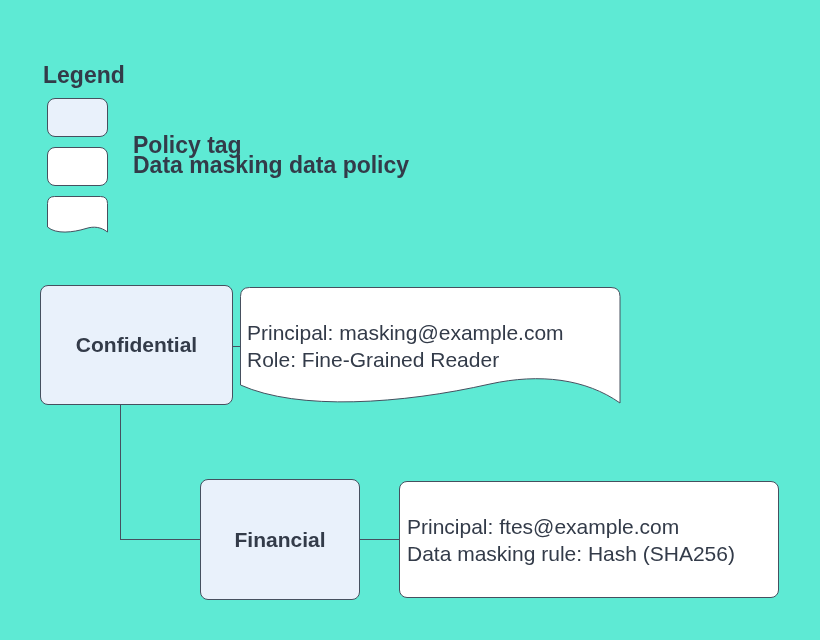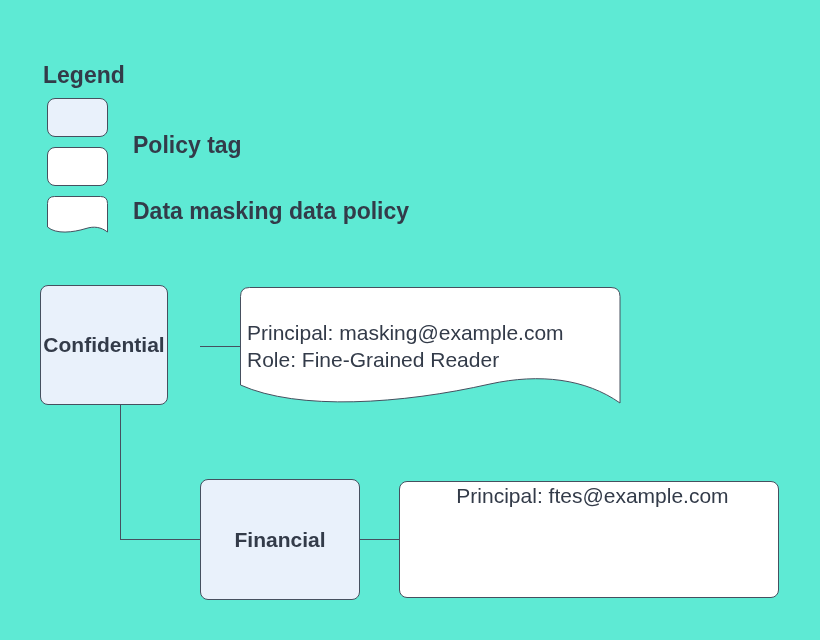--- a/index.html
+++ b/index.html
@@ -33,34 +33,34 @@
 
   
   .node {
     background: #e9f1fb;
     border: 1px solid #46505f;
     border-radius: 8px;
     display: flex; align-items: center; justify-content: center;
     font-size: 21px; font-weight: bold;
     box-sizing: border-box;
   }
-  #node-confidential { left: 40px; top: 285px; width: 128px; height: 120px; }
+  #node-confidential { left: 40px; top: 285px; width: 193px; height: 120px; }
   #node-financial   { left: 200px; top: 479px; width: 160px; height: 121px; text-align: center; }
 
   
   .doc-shape { left: 240px; top: 287px; }
   .doc-text {
     left: 247px; top: 319px; width: 366px;
     font-size: 21px; line-height: 27px; white-space: nowrap;
   }
   .policy-rect {
     left: 399px; top: 481px; width: 380px; height: 117px;
     background: #ffffff; border: 1px solid #46505f; border-radius: 8px;
     box-sizing: border-box;
-    display: flex; flex-direction: row; justify-content: center;
+    display: flex; flex-direction: column; justify-content: center;
     padding-left: 7px;
     font-size: 21px; line-height: 27px; white-space: nowrap;
   }
   .b { font-weight: normal; }
 
   
   .connector { background: #46505f; }
   #conn-confidential-doc { left: 200px; top: 346px; width: 40px; height: 1px; }
   #conn-vertical         { left: 120px; top: 405px; width: 1px;  height: 135px; }
   #conn-elbow            { left: 120px; top: 539px; width: 80px; height: 1px; }
@@ -70,21 +70,21 @@
 <body>
 
 <div class="canvas">
 
   <div class="abs legend-title">Legend</div>
 
   <div class="abs swatch swatch-blue" style="top:98px;"></div>
   <div class="abs legend-label" style="top:104px;margin-top:28px;">Policy tag</div>
 
   <div class="abs swatch swatch-white" style="top:147px;"></div>
-  <div class="abs legend-label" style="top:152px;margin-top:46px;">Data masking data policy</div>
+  <div class="abs legend-label" style="top:152px;">Data masking data policy</div>
 
   <svg class="abs" style="left:47px; top:196px;" width="62" height="43" viewBox="0 0 62 43">
     <path d="M 0.5 31 V 7.5 Q 0.5 0.5 7.5 0.5 H 53.5 Q 60.5 0.5 60.5 7.5 V 36
              C 54 31 47 30 39 32.5 C 26 36.5 9 38.5 0.5 31 Z" fill="#ffffff" stroke="#46505f" stroke-width="1"></path>
   </svg>
 
   <div class="abs connector" id="conn-confidential-doc"></div>
   <div class="abs connector" id="conn-vertical"></div>
   <div class="abs connector" id="conn-elbow"></div>
   <div class="abs connector" id="conn-financial-policy"></div>
@@ -101,15 +101,16 @@
     <div><span class="b">Principal:</span><span> masking@example.com</span></div>
     <div><span class="b">Role:</span><span> Fine-Grained Reader</span></div>
   </div>
 
   <div class="abs node" id="node-financial">
     <span>Financial</span>
   </div>
 
   <div class="abs policy-rect">
     <div><span class="b">Principal:</span><span> ftes@example.com</span></div>
+    <div><span class="b">Data masking rule:</span><span> Hash (SHA256)</span></div>
   </div>
 
 </div>
 
 </body></html>

